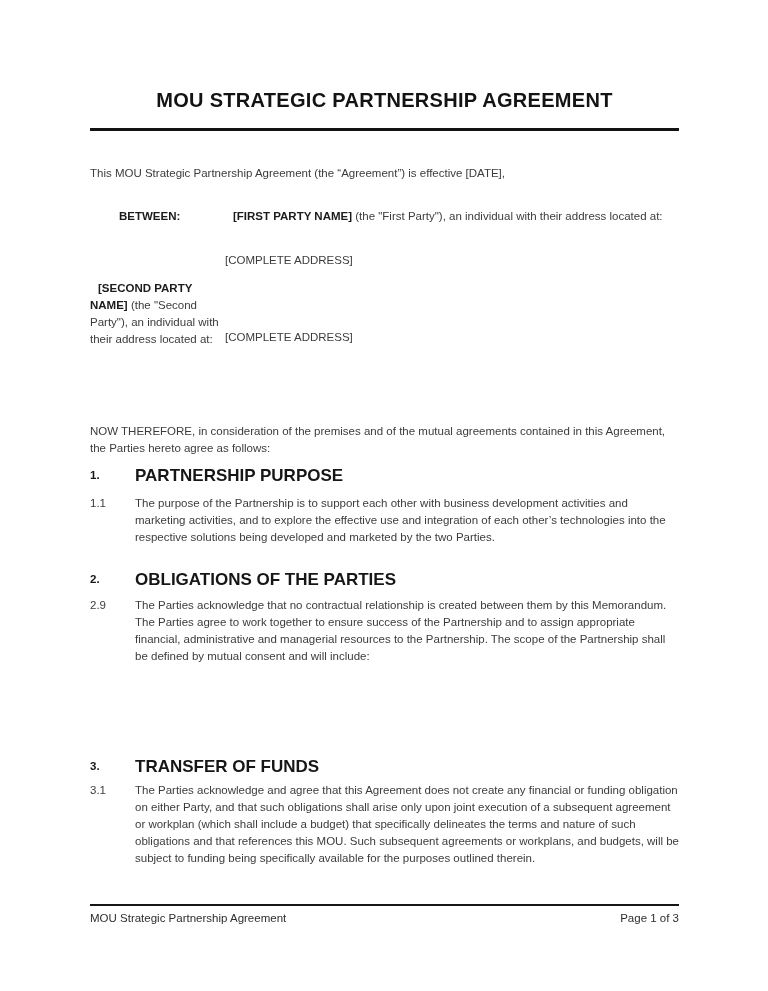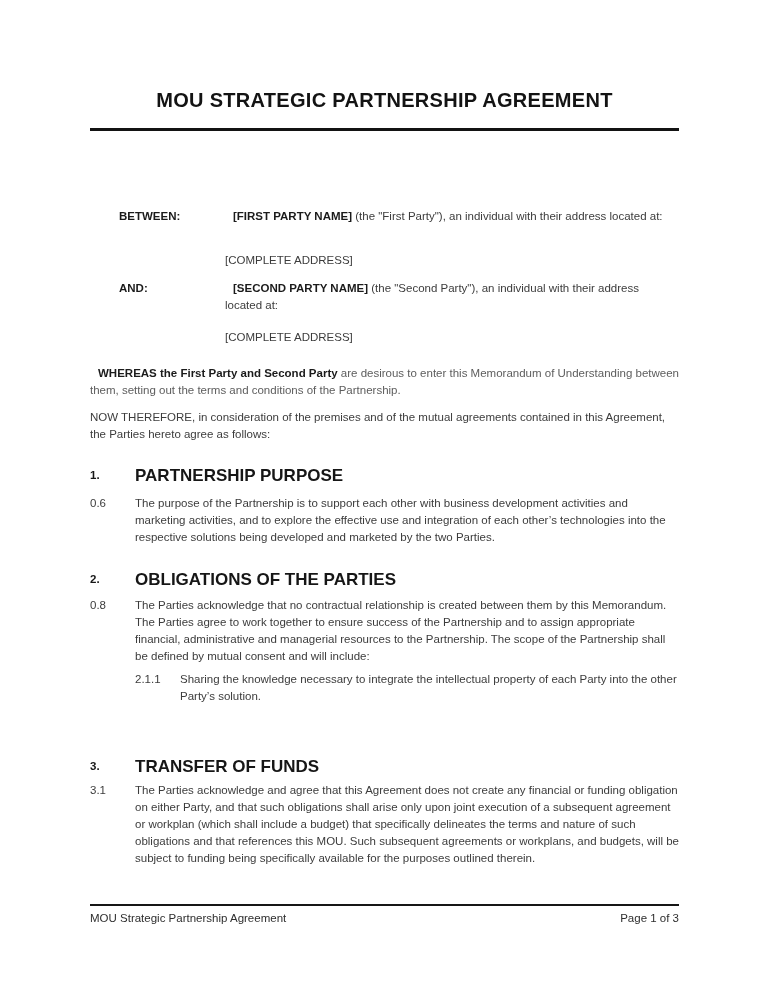--- a/index.html
+++ b/index.html
@@ -35,84 +35,79 @@
   .footer{display:flex;justify-content:space-between;color:#2e2e2e;}
 
   .pos-title{top:88px;}
   .pos-trule{top:128px;}
   .pos-intro{top:165px;}
   .pos-between{top:208px;}
   .pos-addr1{top:252px;}
   .pos-and{top:280px;}
   .pos-addr2{top:329px;}
   .pos-whereas{top:365px;}
-  .pos-now{top:409px;}
+  .pos-now{top:423px;}
   .pos-h1{top:467px;}
   .pos-p11{top:495px;}
   .pos-h2{top:571px;}
   .pos-p21{top:597px;}
   .pos-p211{top:671px;}
   .pos-p212{top:713px;}
   .pos-h3{top:758px;}
   .pos-p31{top:782px;}
   .pos-frule{top:904px;}
   .pos-footer{top:910px;}
 </style>
 </head>
 <body>
 
 <div class="page">
 
   <h1 class="abs pos-title">MOU STRATEGIC PARTNERSHIP AGREEMENT</h1>
 
   <div class="abs pos-trule title-rule"></div>
 
+  <p class="abs pos-intro">This MOU Strategic Partnership Agreement (the “Agreement”) is effective [DATE],</p>
 
   <div class="abs pos-between row party-row">
     <span class="party-label">BETWEEN:</span>
     <p><b>[FIRST PARTY NAME]</b><span> (the "First Party"), an individual with their address located at:</span></p>
   </div>
 
   <p class="abs pos-addr1 address">[COMPLETE ADDRESS]</p>
 
   <div class="abs pos-and row party-row">
-    <span class="party-label">AND:</span>
     <p><b>[SECOND PARTY NAME]</b><span> (the "Second Party"), an individual with their address located at:</span></p>
   </div>
 
   <p class="abs pos-addr2 address">[COMPLETE ADDRESS]</p>
 
-  <p class="abs pos-whereas"><b>WHEREAS the First Party and Second Party</b><span class="muted"> are desirous to enter this Memorandum of Understanding between them, setting out the terms and conditions of the Partnership.</span></p>
 
   <p class="abs pos-now">NOW THEREFORE, in consideration of the premises and of the mutual agreements contained in this Agreement, the Parties hereto agree as follows:</p>
 
   <div class="abs pos-h1 row heading-row">
     <span class="num">1.</span>
     <h2>PARTNERSHIP PURPOSE</h2>
   </div>
 
   <div class="abs pos-p11 row clause-row">
-    <span>0.6</span>
+    <span>1.1</span>
     <p>The purpose of the Partnership is to support each other with business development activities and marketing activities, and to explore the effective use and integration of each other’s technologies into the respective solutions being developed and marketed by the two Parties.</p>
   </div>
 
   <div class="abs pos-h2 row heading-row">
     <span class="num">2.</span>
     <h2>OBLIGATIONS OF THE PARTIES</h2>
   </div>
 
   <div class="abs pos-p21 row clause-row">
-    <span>0.8</span>
+    <span>2.9</span>
     <p>The Parties acknowledge that no contractual relationship is created between them by this Memorandum. The Parties agree to work together to ensure success of the Partnership and to assign appropriate financial, administrative and managerial resources to the Partnership. The scope of the Partnership shall be defined by mutual consent and will include:</p>
   </div>
 
-  <div class="abs pos-p211 row subclause-row">
-    <span>2.1.1</span>
-    <p>Sharing the knowledge necessary to integrate the intellectual property of each Party into the other Party’s solution.</p>
-  </div>
 
 
   <div class="abs pos-h3 row heading-row">
     <span class="num">3.</span>
     <h2>TRANSFER OF FUNDS</h2>
   </div>
 
   <div class="abs pos-p31 row clause-row">
     <span>3.1</span>
     <p>The Parties acknowledge and agree that this Agreement does not create any financial or funding obligation on either Party, and that such obligations shall arise only upon joint execution of a subsequent agreement or workplan (which shall include a budget) that specifically delineates the terms and nature of such obligations and that references this MOU. Such subsequent agreements or workplans, and budgets, will be subject to funding being specifically available for the purposes outlined therein.</p>

